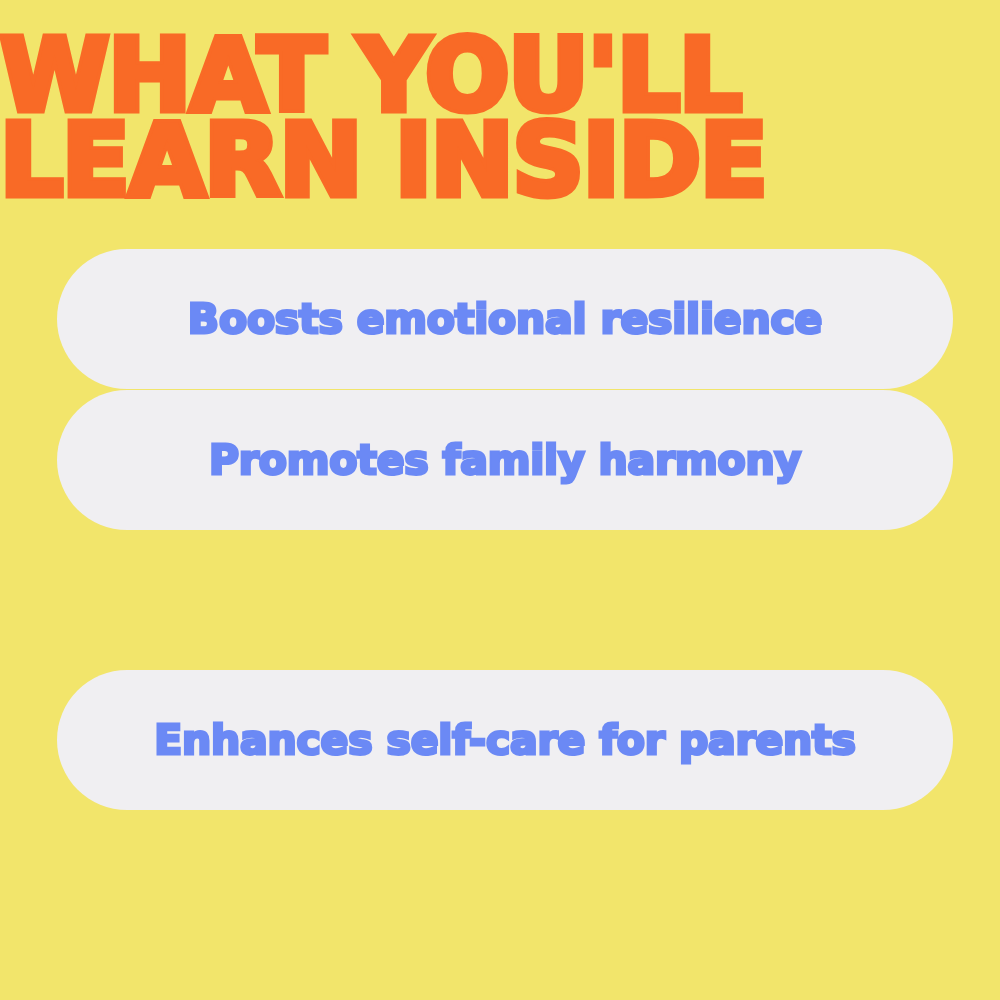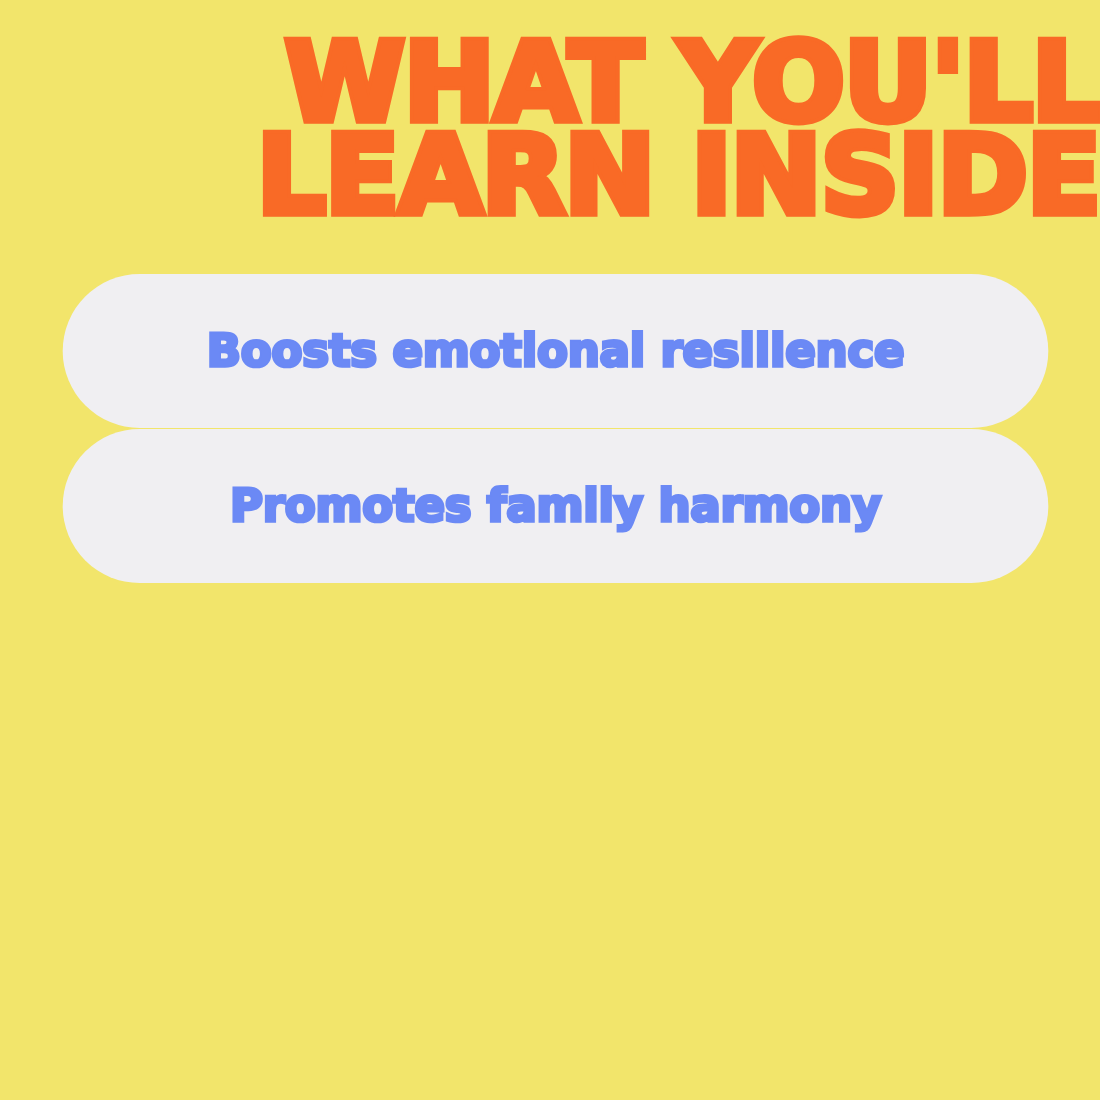--- a/index.html
+++ b/index.html
@@ -21,21 +21,21 @@
     box-sizing: border-box;
     overflow: hidden;
   }
 
   
   #headline {
     position: absolute;
     left: 0;
     top: 34px;
     width: 1000px;
-    text-align: right;
+    text-align: left;
     color: #F96A26;
     font-family: "DejaVu Sans", "Liberation Sans", sans-serif;
     font-weight: 700;
     font-size: 96px;
     line-height: 0.84;
     letter-spacing: -1.5px;
     -webkit-text-stroke: 7px #F96A26;
     paint-order: stroke fill;
     text-transform: uppercase;
     user-select: none;
@@ -113,17 +113,20 @@
 
     <div class="benefit-card c0">
       <span class="benefit-label">Boosts emotional resilience</span>
     </div>
 
     <div class="benefit-card c1">
       <span class="benefit-label">Promotes family harmony</span>
     </div>
 
 
+    <div class="benefit-card c3">
+      <span class="benefit-label">Enhances self-care for parents</span>
+    </div>
 
 
   </div>
 
 </div>
 
 </body></html>

